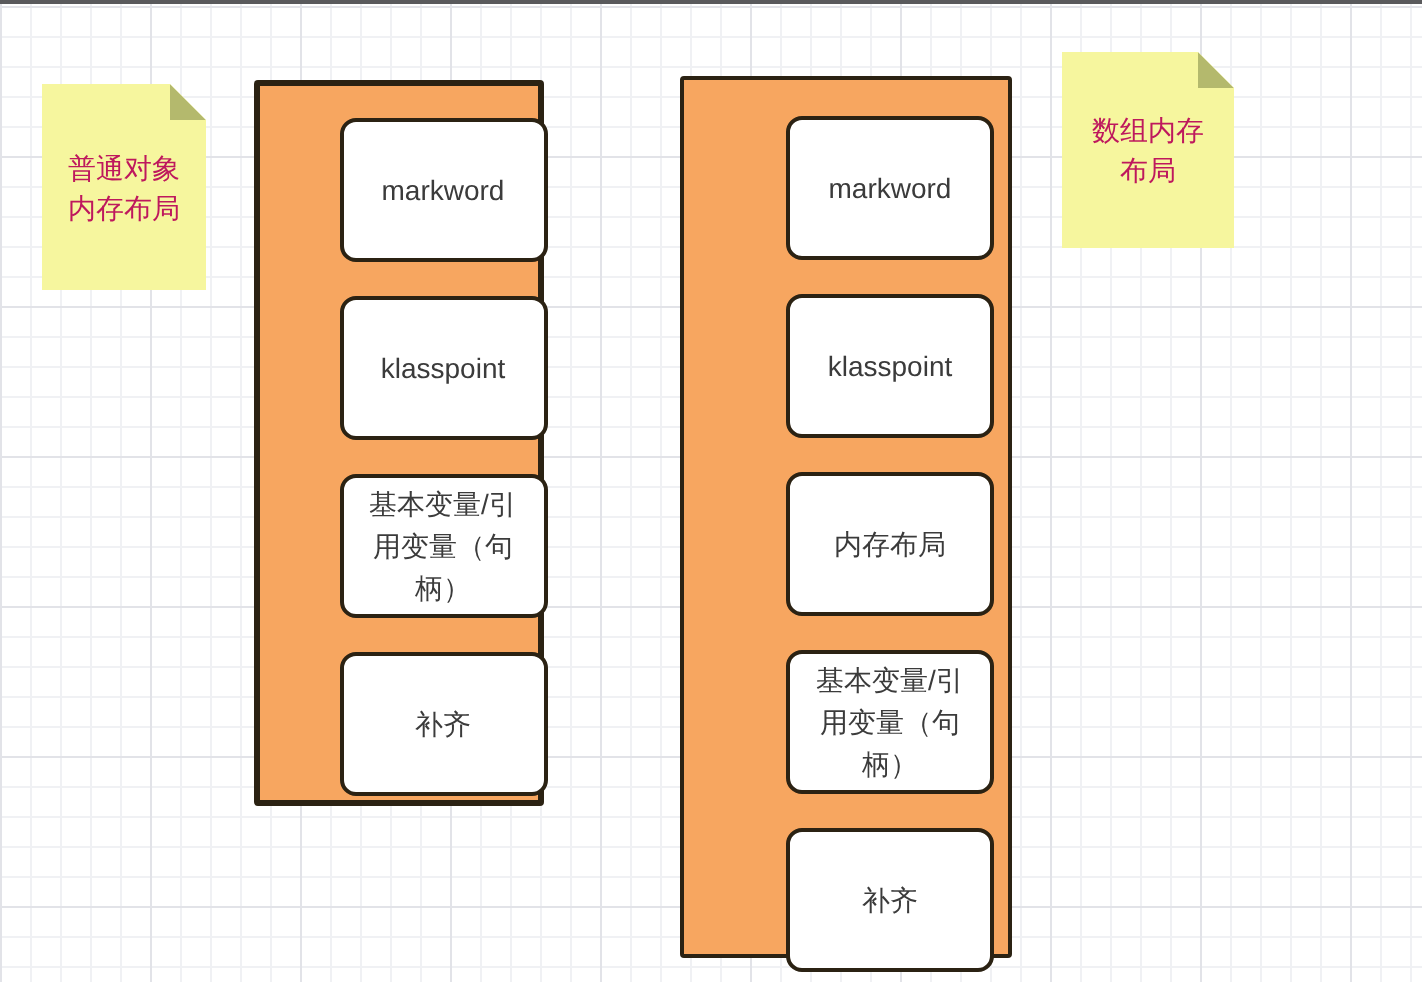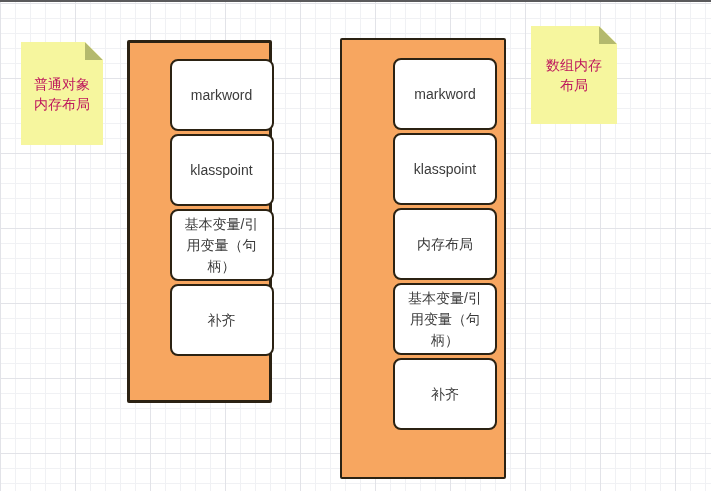--- a/index.html
+++ b/index.html
@@ -59,21 +59,21 @@
   
   .container {
     position: absolute;
     background: #f7a660;
     border: 3px solid #2b2213;
     border-radius: 2px;
     box-sizing: border-box;
     display: flex;
     flex-direction: column;
     align-items: center;
-    gap: 3px;
+    gap: 17px;
     padding-left: 44px;
   }
   .container-left  { left: 127px; top: 40px; width: 145px; height: 363px; padding-top: 16px; }
   .container-right { left: 340px; top: 38px; width: 166px; height: 441px; padding-top: 18px; border-width: 2px; }
   .cell {
     flex: none;
     width: 104px;
     height: 72px;
     box-sizing: border-box;
     background: #ffffff;

